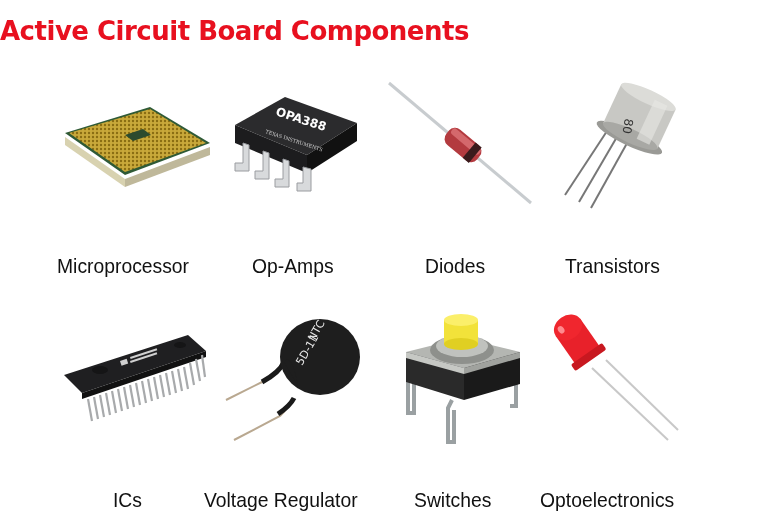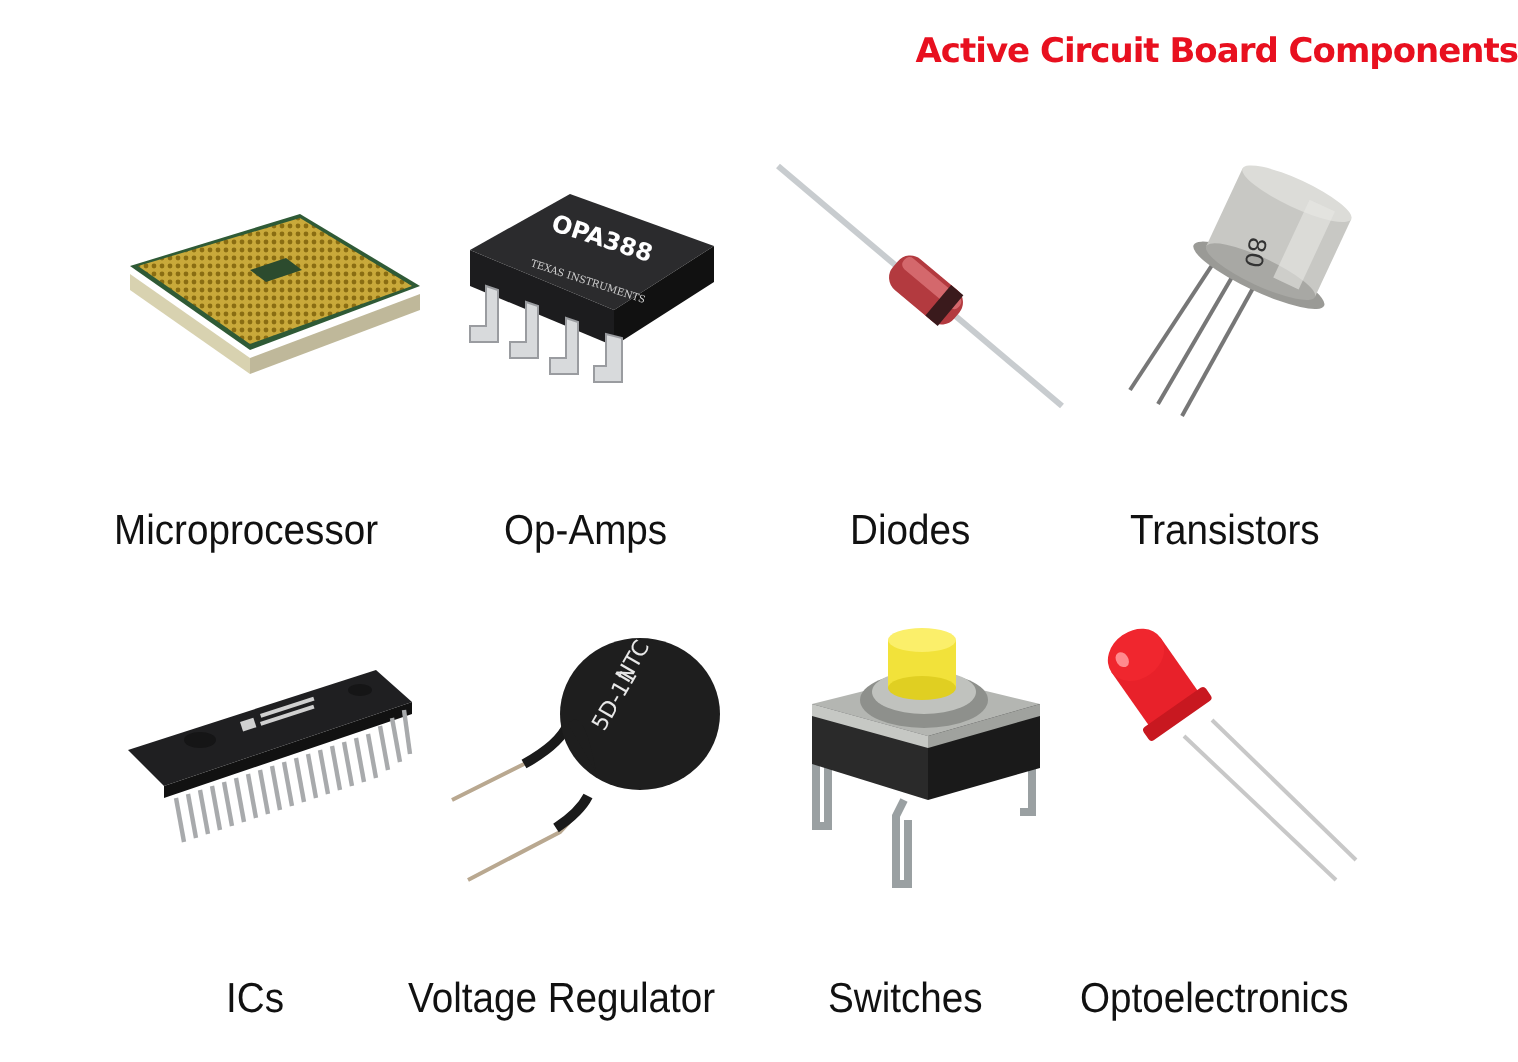--- a/index.html
+++ b/index.html
@@ -1,21 +1,21 @@
 <!DOCTYPE html>
 <html><head>
 <meta charset="utf-8">
 <style>
   * { margin: 0; padding: 0; box-sizing: border-box; }
   html, body { width: 759px; height: 531px; background: #ffffff; overflow: hidden; }
   body { position: relative; font-family: "Liberation Sans", "DejaVu Sans", sans-serif; }
   .title {
-    position: absolute; top: 16px; left: 0; width: 759px; text-align: right;
+    position: absolute; top: 16px; left: 0; width: 759px; text-align: left;
     font-family: "DejaVu Sans", "Liberation Sans", sans-serif;
-    font-weight: bold; font-size: 17px; letter-spacing: -0.5px;
+    font-weight: bold; font-size: 26px; letter-spacing: -0.5px;
   }
   .img { position: absolute; }
   .label {
     position: absolute; font-family: "Liberation Sans", "DejaVu Sans", sans-serif;
     font-size: 21px; color: #111; white-space: nowrap; transform: scaleX(0.92); transform-origin: left top;
   }
   svg { display: block; }
 </style>
 </head>
 <body>

